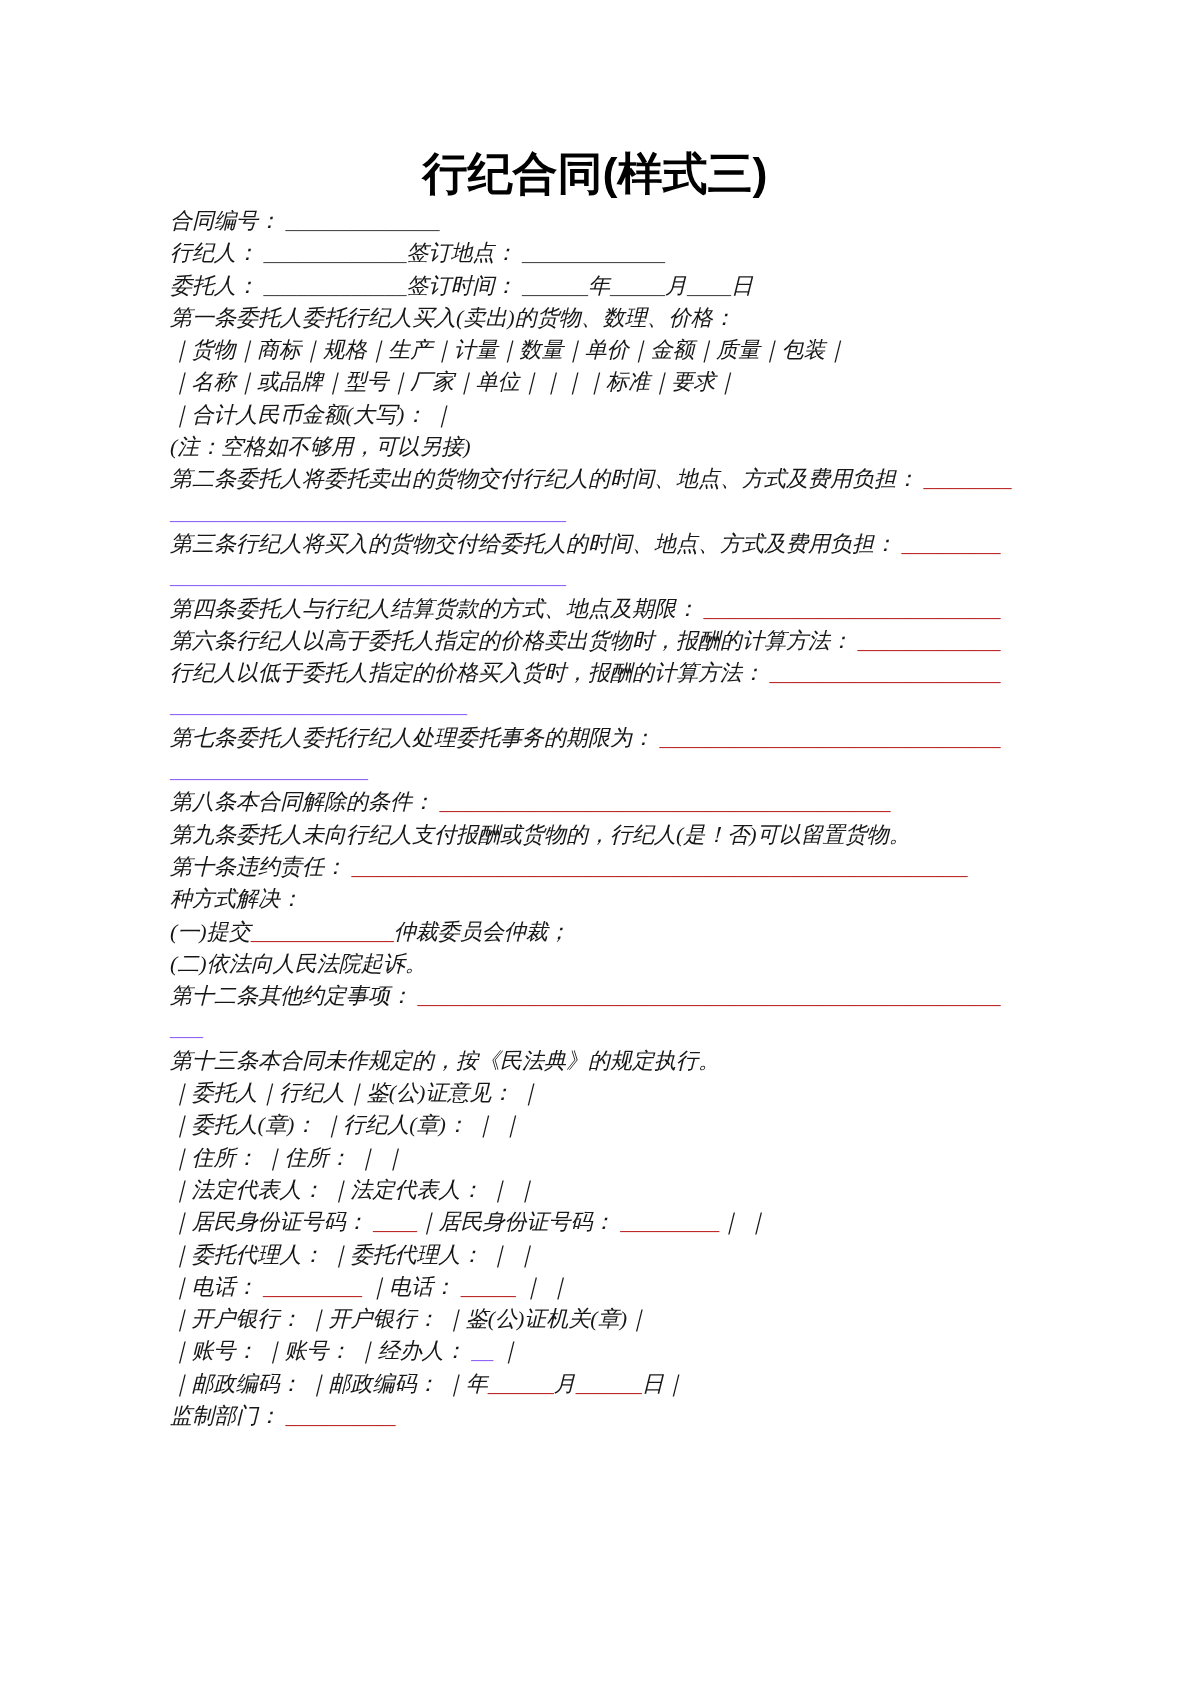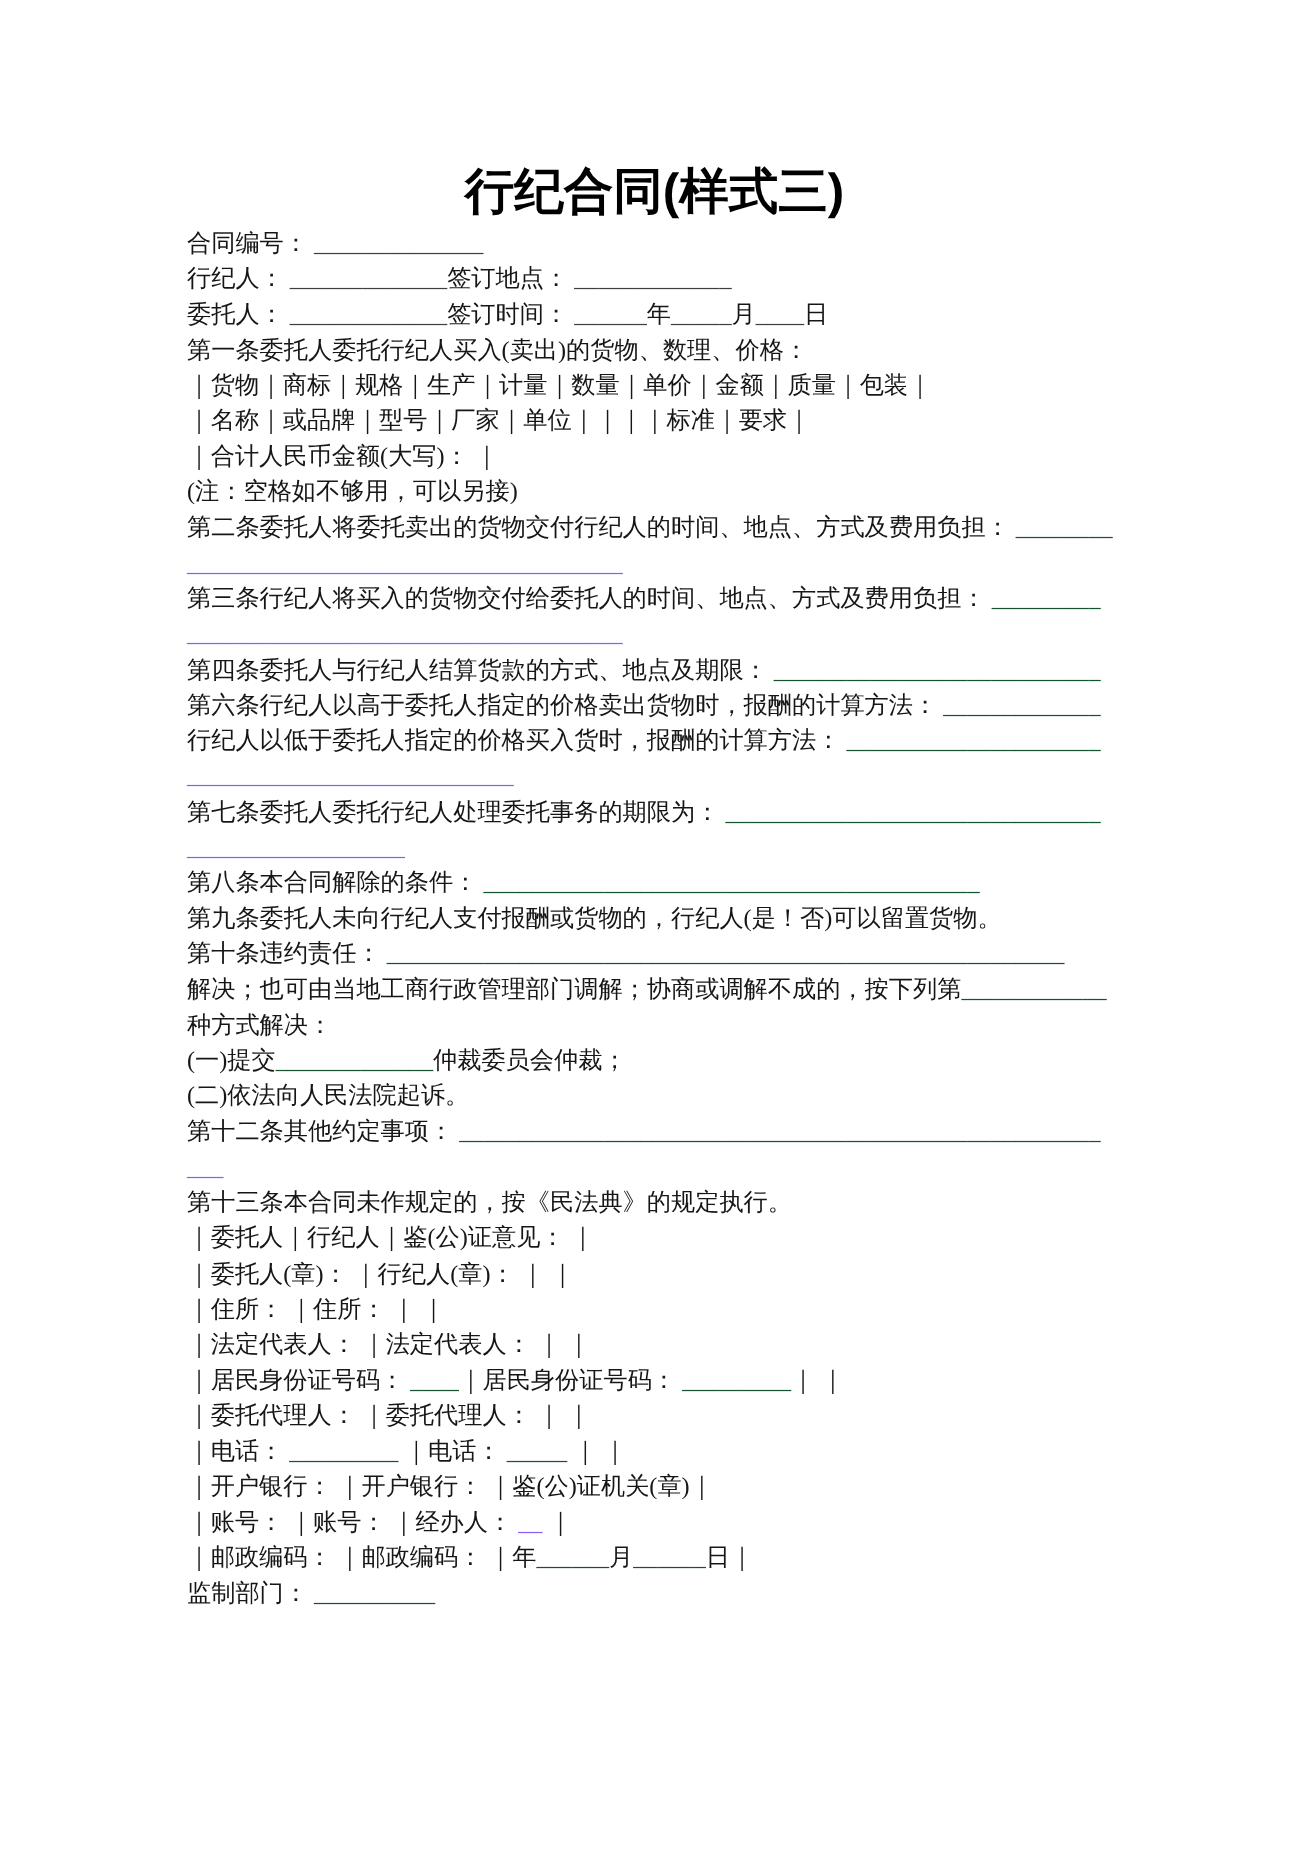--- a/index.html
+++ b/index.html
@@ -25,30 +25,31 @@
     font-family: "Liberation Sans", "DejaVu Sans", sans-serif;
     font-weight: 700;
     font-size: 45px;
     line-height: 63px;
     text-align: center;
     color: #000000;
     white-space: pre;
   }
   .doc-body {
     margin-top: 0;
+    font-style: italic;
   }
   .line {
     font-family: "Liberation Serif", "DejaVu Serif", serif;
     font-size: 22px;
     line-height: 32.3px;
     color: #161616;
     white-space: pre;
   }
   .line .t { color: #161616; }
-  .line .u { color: #14532d; letter-spacing: 0; }
+  .line .u { color: #b91c1c; letter-spacing: 0; }
   .line .u.dark { color: #3f3f3f; }
   .line .u.light { color: #8b5cf6; }
 </style>
 </head>
 <body>
 
 <div class="page">
   <div class="content">
     <div class="doc-title">行纪合同(样式三)</div>
     <div class="doc-body">
@@ -66,21 +67,20 @@
         <div class="line"><span class="u light">____________________________________</span></div>
         <div class="line"><span class="t">第四条委托人与行纪人结算货款的方式、地点及期限： </span><span class="u">___________________________</span></div>
         <div class="line"><span class="t">第六条行纪人以高于委托人指定的价格卖出货物时，报酬的计算方法： </span><span class="u">_____________</span></div>
         <div class="line"><span class="t">行纪人以低于委托人指定的价格买入货时，报酬的计算方法： </span><span class="u">_____________________</span></div>
         <div class="line"><span class="u light">___________________________</span></div>
         <div class="line"><span class="t">第七条委托人委托行纪人处理委托事务的期限为： </span><span class="u">_______________________________</span></div>
         <div class="line"><span class="u light">__________________</span></div>
         <div class="line"><span class="t">第八条本合同解除的条件： </span><span class="u">_________________________________________</span></div>
         <div class="line"><span class="t">第九条委托人未向行纪人支付报酬或货物的，行纪人(是！否)可以留置货物。</span></div>
         <div class="line"><span class="t">第十条违约责任： </span><span class="u">________________________________________________________</span></div>
-        <div class="line"><span class="t">解决；也可由当地工商行政管理部门调解；协商或调解不成的，按下列第</span><span class="u">____________</span></div>
         <div class="line"><span class="t">种方式解决：</span></div>
         <div class="line"><span class="t">(一)提交</span><span class="u">_____________</span><span class="t">仲裁委员会仲裁；</span></div>
         <div class="line"><span class="t">(二)依法向人民法院起诉。</span></div>
         <div class="line"><span class="t">第十二条其他约定事项： </span><span class="u">_____________________________________________________</span></div>
         <div class="line"><span class="u light">___</span></div>
         <div class="line"><span class="t">第十三条本合同未作规定的，按《民法典》的规定执行。</span></div>
         <div class="line"><span class="t">｜委托人｜行纪人｜鉴(公)证意见： ｜</span></div>
         <div class="line"><span class="t">｜委托人(章)： ｜行纪人(章)： ｜ ｜</span></div>
         <div class="line"><span class="t">｜住所： ｜住所： ｜ ｜</span></div>
         <div class="line"><span class="t">｜法定代表人： ｜法定代表人： ｜ ｜</span></div>

